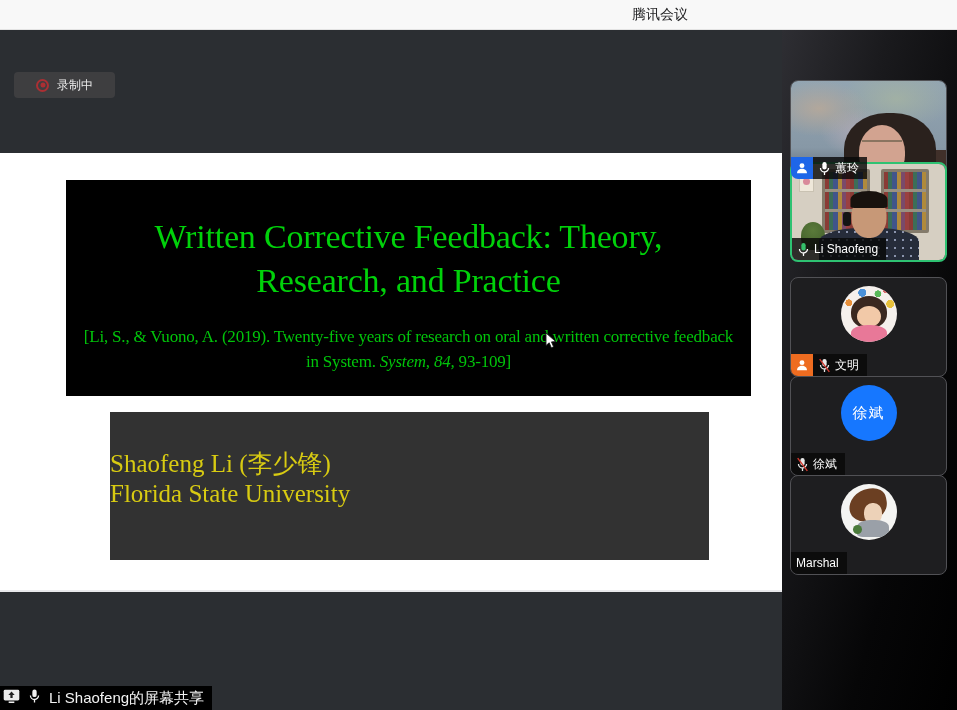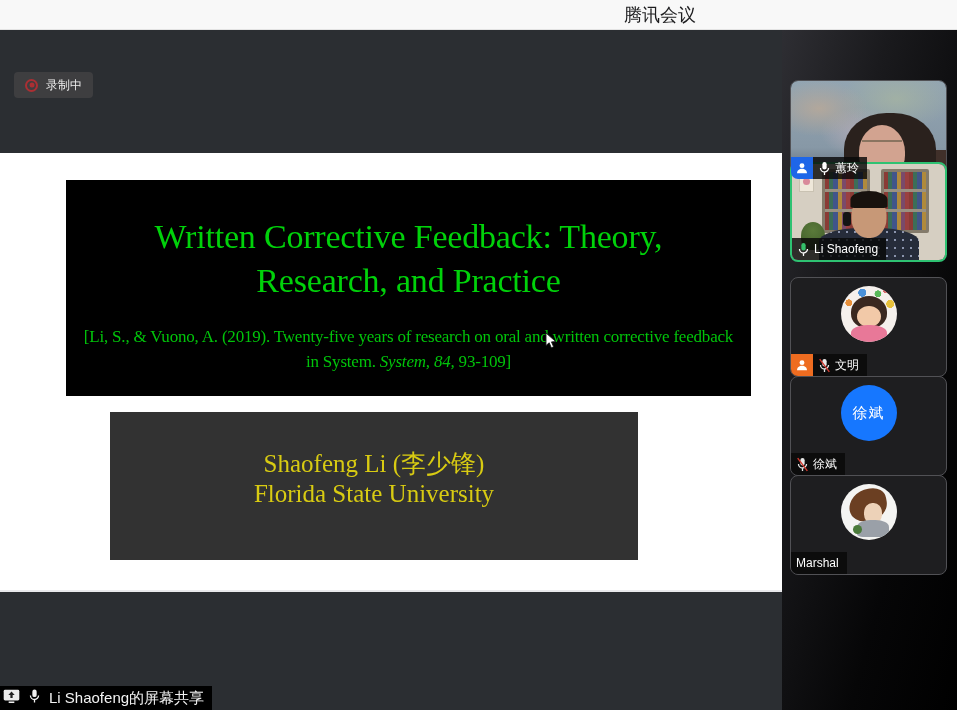--- a/index.html
+++ b/index.html
@@ -3,44 +3,44 @@
 <meta charset="utf-8">
 <style>
   * { margin:0; padding:0; box-sizing:border-box; }
   html,body { background:#000; }
   #app {
     position:relative; width:957px; height:710px; overflow:hidden;
     font-family:"Liberation Sans","DejaVu Sans",sans-serif; background:#2b2e32;
   }
   
   .titlebar { position:absolute; top:0; left:0; width:957px; height:30px; background:#f8f8f8; border-bottom:1px solid #e3e3e3; z-index:5; }
-  .titlebar-title { position:absolute; left:660px; top:50%; transform:translate(-50%,-50%); font-size:18px; color:#1d1d1f; white-space:nowrap; }
+  .titlebar-title { position:absolute; left:660px; top:50%; transform:translate(-50%,-50%); font-size:14px; color:#1d1d1f; white-space:nowrap; }
 
   
   .main { position:absolute; top:30px; left:0; width:782px; height:680px; background:#2b2e32; }
-  .record-pill { position:absolute; top:42px; left:14px; height:26px; padding:0 11px; background:#3e3e40; border-radius:4px; display:flex; align-items:center; gap:8px; z-index:3; }
+  .record-pill { position:absolute; top:42px; left:14px; height:26px; padding:0 22px; background:#3e3e40; border-radius:4px; display:flex; align-items:center; gap:8px; z-index:3; }
   .record-dot { position:relative; width:13px; height:13px; border:2px solid #ab2f33; border-radius:50%; }
   .record-dot::after { content:""; position:absolute; left:50%; top:50%; transform:translate(-50%,-50%); width:5px; height:5px; border-radius:50%; background:#ab2f33; }
   .record-label { font-size:12px; color:#ececec; }
 
   .white-screen { position:absolute; top:123px; left:0; width:782px; height:437px; background:#ffffff; }
   .white-screen::after { content:""; position:absolute; left:0; bottom:-2px; width:100%; height:2px; background:#e9e9ec; }
 
   .slide-box { position:absolute; left:66px; top:27px; width:685px; height:216px; background:#000; display:flex; flex-direction:column; align-items:center; }
   .slide-title {
     margin-top:35px; width:600px; text-align:center;
     font-family:"Liberation Serif","DejaVu Serif",serif;
     font-size:34px; line-height:44px; letter-spacing:-0.2px; color:#00d20a;
   }
   .slide-cite {
     margin-top:21px; width:650px; text-align:center;
     font-family:"Liberation Serif","DejaVu Serif",serif;
     font-size:17px; line-height:25px; letter-spacing:-0.2px; color:#00c40a;
   }
-  .author-box { position:absolute; left:110px; top:259px; width:528px; height:148px; background:#323232; text-align:center; }
+  .author-box { position:absolute; left:110px; top:259px; width:599px; height:148px; background:#323232; }
   .author-line {
     font-family:"Liberation Serif","DejaVu Serif",serif;
     font-size:25px; line-height:30px; color:#d8cb12;
   }
   .author-line.first { margin-top:37px; }
   .cursor { position:absolute; left:545px; top:179px; z-index:4; }
 
   .share-banner { position:absolute; left:0; bottom:0; height:24px; background:#000; display:flex; align-items:center; gap:8px; padding:0 8px 0 3px; z-index:4; }
   .share-banner .txt { font-size:15px; color:#f2f2f2; white-space:nowrap; }
 

